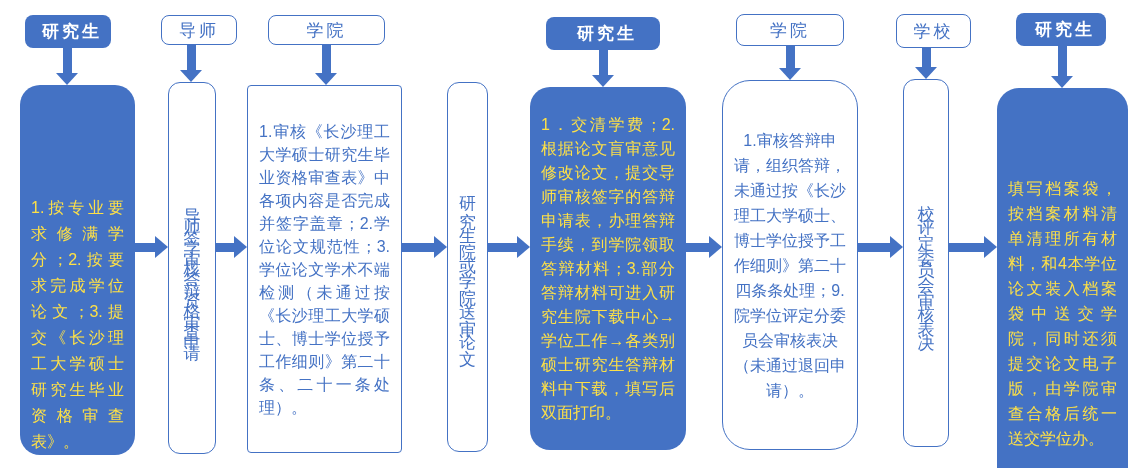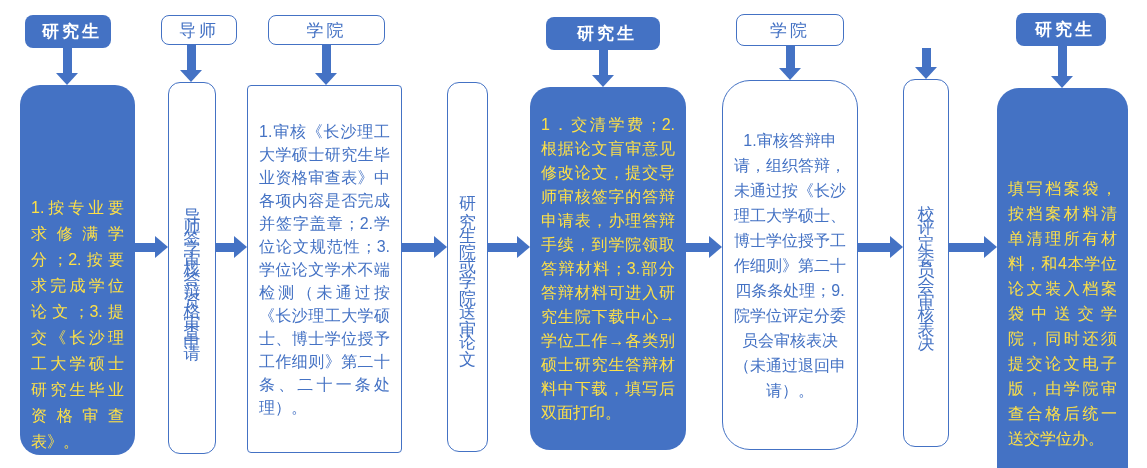--- a/index.html
+++ b/index.html
@@ -149,20 +149,21 @@
     </div>
   <div class="box outlined" id="c6-box">
     <div class="btxt">1.审核答辩申请，组织答辩，未通过按《长沙理工大学硕士、博士学位授予工作细则》第二十四条条处理；9.院学位评定分委员会审核表决（未通过退回申请）。</div>
   </div>
 
   <div class="harrow" id="a6">
       <div class="shaft"></div>
       <div class="head"></div>
     </div>
 
+  <div class="hdr outlined" id="c7-hdr">学校</div>
   <div class="varrow" id="c7-arr">
       <div class="shaft"></div>
       <div class="head"></div>
     </div>
   <div class="box outlined" id="c7-box">
     <div class="vtxt">校评定委员会审核表决</div>
   </div>
 
   <div class="harrow" id="a7">
       <div class="shaft"></div>

